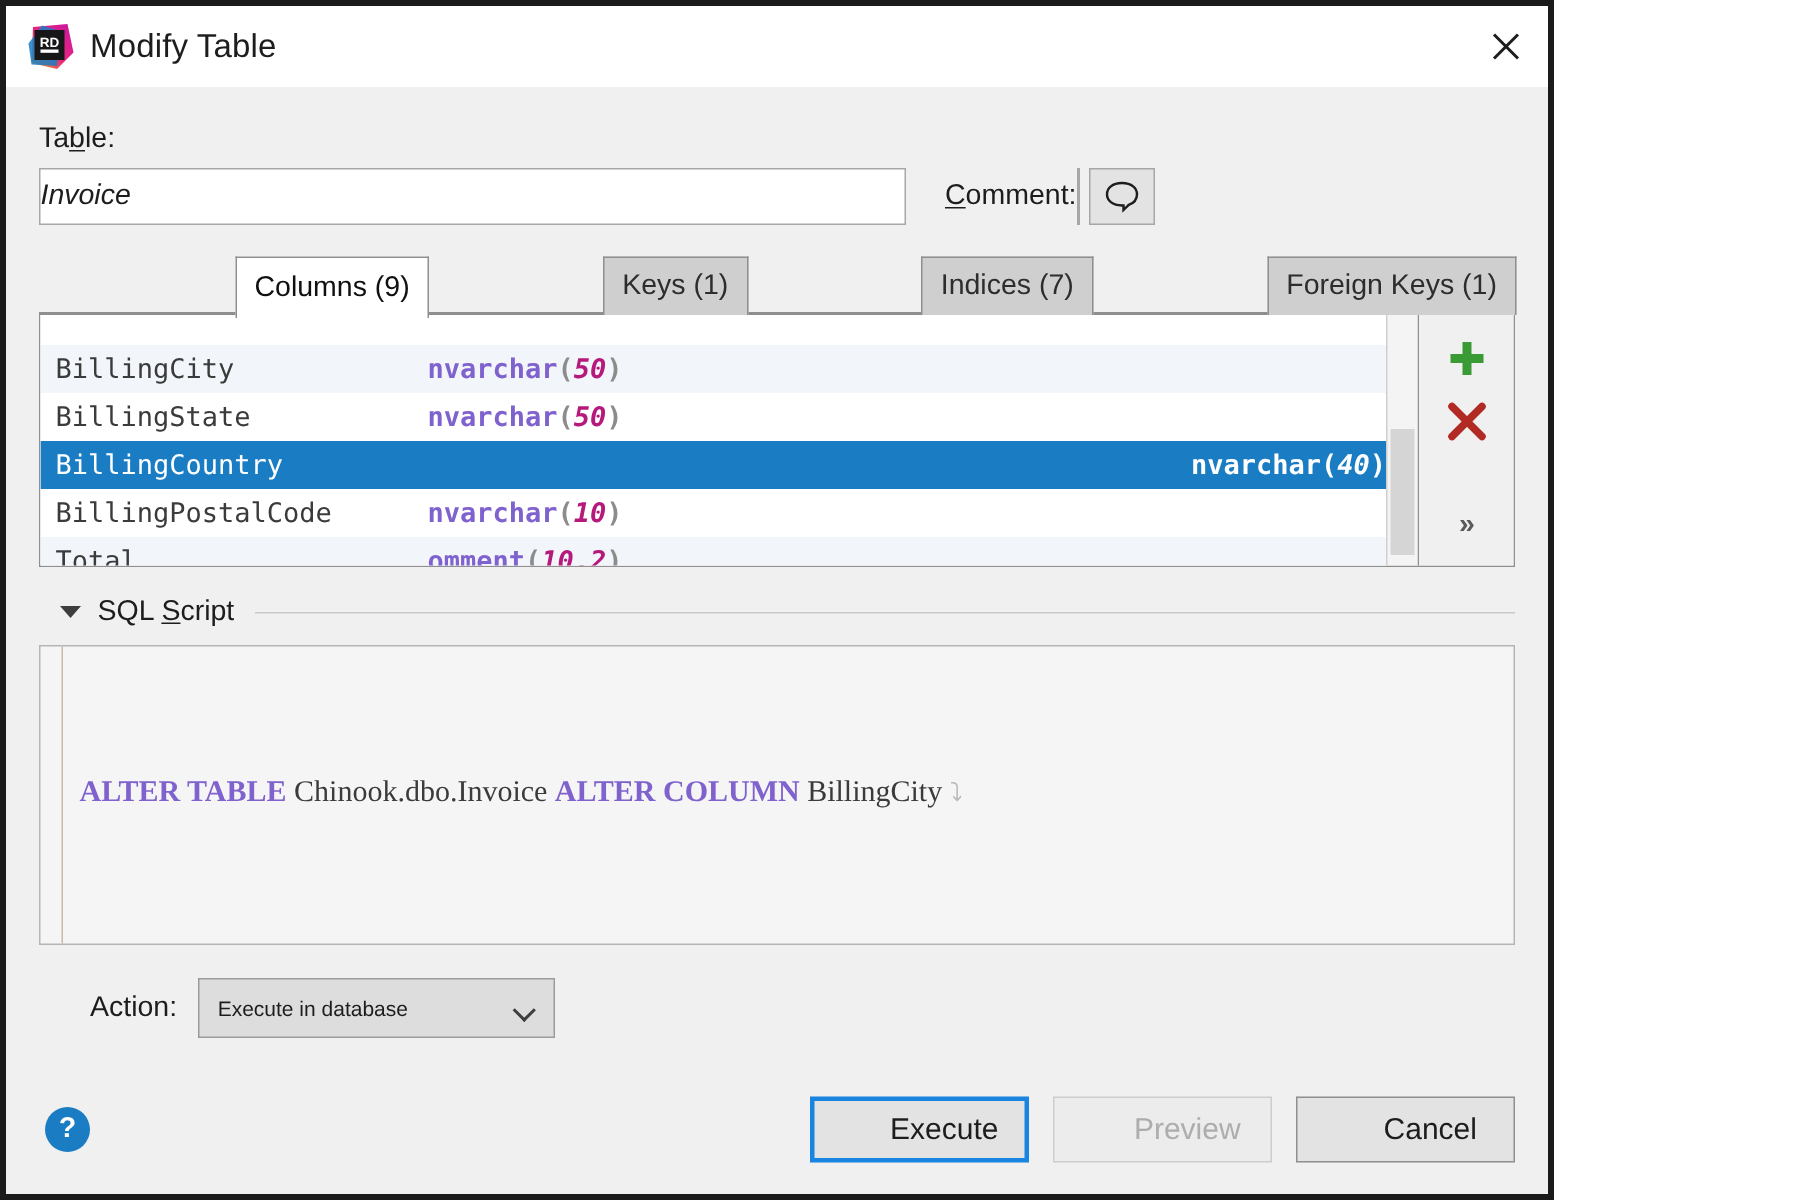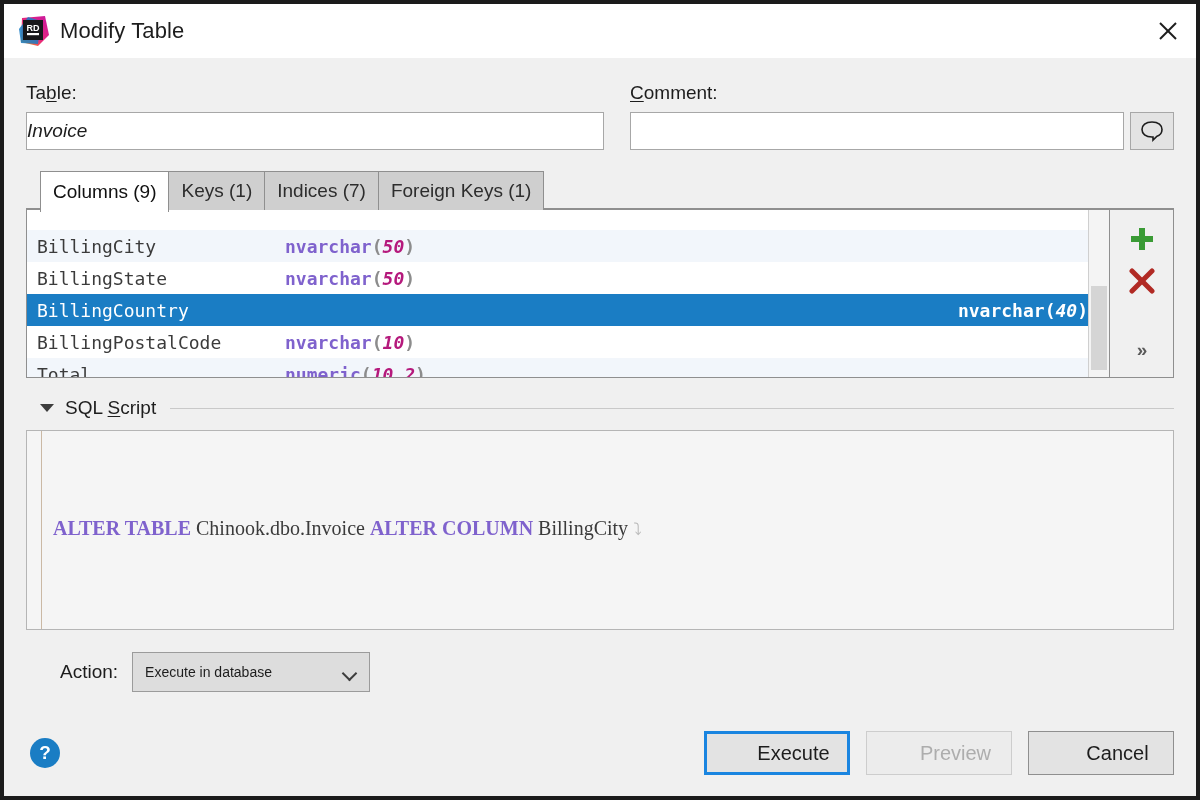--- a/index.html
+++ b/index.html
@@ -9,21 +9,21 @@
   }
   body {
     width: 1200px;
     height: 800px;
     font-family: "Liberation Sans", sans-serif;
     overflow: hidden;
   }
 
   .dialog {
     position: relative;
-    width: 1200px;
+    width: 1036px;
     height: 800px;
     box-sizing: border-box;
     border: 4px solid #1b1b1b;
     background: #ef4444;
     display: flex;
     flex-direction: column;
   }
 
   
   .titlebar {
@@ -74,21 +74,22 @@
 
   .field-row {
     display: flex;
     margin-top: 24px;
   }
   .field-col-left { width: 578px; }
   .field-col-right {
     margin-left: 26px;
     flex: 1;
     display: flex;
-    flex-direction: column;
+    flex-direction: row;
+    align-items: flex-end;
   }
   .flabel {
     font-size: 19px;
     color: #1d1d1d;
     margin-bottom: 8px;
     display: block;
   }
   .mn { text-decoration: underline; text-underline-offset: 2px; }
 
   .txtline { display: flex; align-items: stretch; }
@@ -122,20 +123,21 @@
     justify-content: center;
   }
 
   
   .tabstrip {
     margin-top: 20px;
     display: flex;
     align-items: flex-end;
     height: 40px;
     position: relative;
+    justify-content: space-between;
   }
   .tabstrip::after {
     content: "";
     position: absolute;
     left: 0; right: 0; bottom: 0;
     height: 2px;
     background: #8f8f8f;
   }
   .tab-lead { width: 14px; height: 100%; }
   .tab {
@@ -455,21 +457,21 @@
           <div class="grow sel">
             <span class="cname">BillingCountry</span>
               <span class="ctype"><span>nvarchar</span><span class="paren">(</span><span class="num">40</span><span class="paren">)</span></span>
           </div>
           <div class="grow even">
             <span class="cname">BillingPostalCode</span>
               <span class="ctype"><span>nvarchar</span><span class="paren">(</span><span class="num">10</span><span class="paren">)</span></span>
           </div>
           <div class="grow odd">
             <span class="cname">Total</span>
-              <span class="ctype"><span>numeric</span><span class="paren">(</span><span class="num">10,2</span><span class="paren">)</span></span>
+              <span class="ctype"><span>omment</span><span class="paren">(</span><span class="num">10,2</span><span class="paren">)</span></span>
           </div>
         </div>
       </div>
       <div class="vscroll">
         <div class="vthumb"></div>
       </div>
       <div class="grid-tools">
         <div class="tool">
           <svg width="26" height="26" viewBox="0 0 26 26">
             <rect x="10" y="2" width="6" height="22" fill="#3a9b35"></rect>

